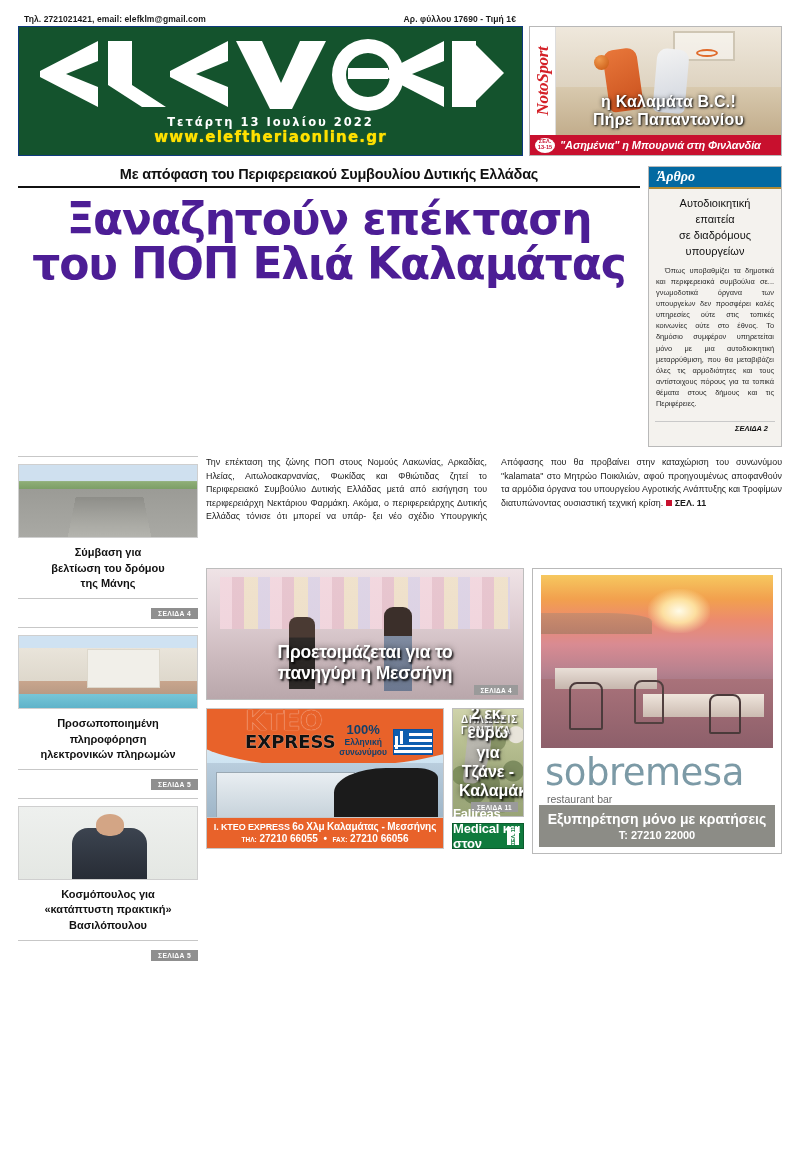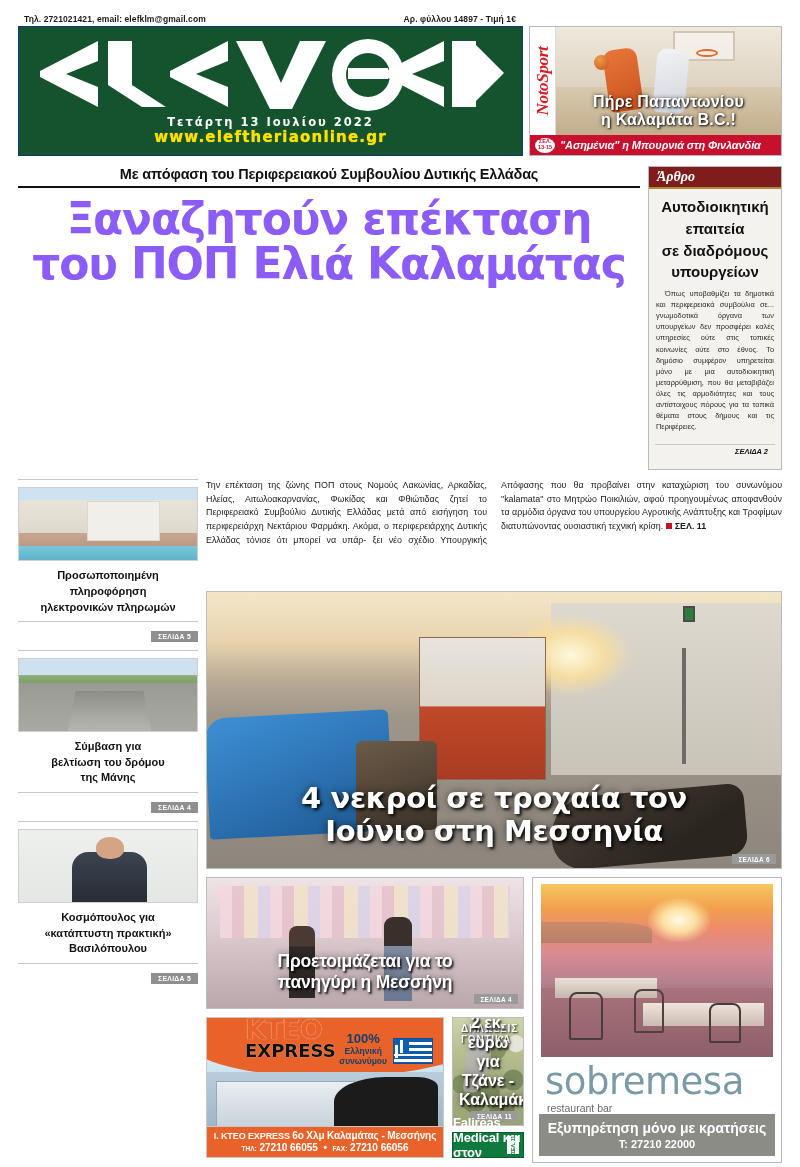--- a/index.html
+++ b/index.html
@@ -111,39 +111,39 @@
   }
 
   
   .kicker-wrap { display: flex; gap: 8px; margin-top: 10px; }
   .kicker-col { flex: 1 1 auto; }
   .kicker {
     font-size: 14.5px; font-weight: bold; color: #111; text-align: center;
     border-bottom: 2px solid #111; padding-bottom: 4px; letter-spacing: -.2px;
   }
   .headline {
-    text-align: center; font-weight: bold; color: #8b5cf6;
+    text-align: center; font-weight: bold; color: #4c1d95;
     font-size: 44px; line-height: 1.02; letter-spacing: -1.2px;
     margin-top: 9px;
     font-family: "DejaVu Sans", sans-serif;
   }
   .headline .l2 { display: block; }
 
   
   .arthro {
     flex: 0 0 134px; border: 1px solid #b9b9b9; background: #f4f2ee;
     display: flex; flex-direction: column;
   }
   .arthro-tab {
-    background: #7f1d1d; color: #fff; font-family: "Liberation Serif", serif;
+    background: #0369a1; color: #fff; font-family: "Liberation Serif", serif;
     font-style: italic; font-weight: bold; font-size: 14px;
     padding: 2px 8px; border-bottom: 2px solid #b08a34;
   }
   .arthro-title {
-    text-align: center; font-size: 15px; font-weight: bold; color: #111;
+    text-align: center; font-size: 11px; font-weight: normal; color: #111;
     line-height: 1.45; padding: 7px 6px 5px 6px;
   }
   .arthro-body {
     font-size: 7.4px; line-height: 1.5; text-align: justify; color: #2a2a2a;
     padding: 0 7px 4px 7px; text-indent: 9px;
   }
   .arthro-page {
     text-align: right; font-size: 7.5px; font-weight: bold; font-style: italic;
     padding: 2px 7px 5px 0; border-top: 1px solid #c9c9c9; margin: 8px 6px;
   }
@@ -412,21 +412,21 @@
   .sob-box .t1 { font-size: 14px; font-weight: bold; }
   .sob-box .t2 { font-size: 11px; font-weight: bold; }
 </style>
 </head>
 <body>
 
 <div class="page">
 
   <div class="topbar">
     <div>Τηλ. 2721021421, email: elefklm@gmail.com</div>
-    <div class="right">Αρ. φύλλου 14897 - Τιμή 1€</div>
+    <div class="right">Αρ. φύλλου 17690 - Τιμή 1€</div>
   </div>
 
   <div class="header">
 
     <div class="masthead">
       <div class="masthead-word">
         <svg class="ml" width="470" height="78" viewBox="0 0 470 78">
           <g fill="#ffffff">
             <path d="M62 6 L62 26 L30 39 L62 52 L62 72 L4 42 L4 36 Z"></path>
             <path d="M72 6 L96 6 L96 50 L130 72 L106 72 L72 50 Z"></path>
@@ -453,22 +453,22 @@
         </div>
         <div class="sports-photo">
           <div class="gym-wall"></div>
           <div class="gym-floor"></div>
           <div class="hoop-board"></div>
           <div class="hoop-ring"></div>
           <div class="player-a"></div>
           <div class="player-b"></div>
           <div class="ball"></div>
           <div class="sports-head">
+            <div>η Καλαμάτα B.C.!</div>
             <div>Πήρε Παπαντωνίου</div>
-            <div>η Καλαμάτα B.C.!</div>
           </div>
         </div>
       </div>
       <div class="sports-strip">
         <div class="sel-pill">
           <span>ΣΕΛ.</span>
           <span>13-15</span>
         </div>
         <div class="sports-strip-text">"Ασημένια" η Μπουρνιά στη Φινλανδία</div>
       </div>
@@ -495,40 +495,40 @@
       <div class="arthro-body">Όπως υποβαθμίζει τα δημοτικά και περιφερειακά συμβούλια σε... γνωμοδοτικά όργανα των υπουργείων δεν προσφέρει καλές υπηρεσίες ούτε στις τοπικές κοινωνίες ούτε στο έθνος. Το δημόσιο συμφέρον υπηρετείται μόνο με μια αυτοδιοικητική μεταρρύθμιση, που θα μεταβιβάζει όλες τις αρμοδιότητες και τους αντίστοιχους πόρους για τα τοπικά θέματα στους δήμους και τις Περιφέρειες.</div>
       <div class="arthro-page">ΣΕΛΙΔΑ 2</div>
     </div>
   </div>
 
   <div class="content">
 
     <div class="col-left">
 
       <div class="teaser">
+        <div class="teaser-photo ph-road"></div>
+        <div class="teaser-cap">
+          <div>Σύμβαση για</div>
+          <div>βελτίωση του δρόμου</div>
+          <div>της Μάνης</div>
+        </div>
+        <div class="page-tag-row">
+          <span class="page-tag">ΣΕΛΙΔΑ 4</span>
+        </div>
+      </div>
+
+      <div class="teaser">
         <div class="teaser-photo ph-bldg"></div>
         <div class="teaser-cap">
           <div>Προσωποποιημένη</div>
           <div>πληροφόρηση</div>
           <div>ηλεκτρονικών πληρωμών</div>
         </div>
         <div class="page-tag-row">
           <span class="page-tag">ΣΕΛΙΔΑ 5</span>
-        </div>
-      </div>
-
-      <div class="teaser">
-        <div class="teaser-photo ph-road"></div>
-        <div class="teaser-cap">
-          <div>Σύμβαση για</div>
-          <div>βελτίωση του δρόμου</div>
-          <div>της Μάνης</div>
-        </div>
-        <div class="page-tag-row">
-          <span class="page-tag">ΣΕΛΙΔΑ 4</span>
         </div>
       </div>
 
       <div class="teaser">
         <div class="teaser-photo ph-portrait"></div>
         <div class="teaser-cap">
           <div>Κοσμόπουλος για</div>
           <div>«κατάπτυστη πρακτική»</div>
           <div>Βασιλόπουλου</div>
         </div>
@@ -540,35 +540,20 @@
     </div>
 
     <div class="col-main">
 
       <div class="lead">
         <span>Την επέκταση της ζώνης ΠΟΠ στους Νομούς Λακωνίας, Αρκαδίας, Ηλείας, Αιτωλοακαρνανίας, Φωκίδας και Φθιώτιδας ζητεί το Περιφερειακό Συμβούλιο Δυτικής Ελλάδας μετά από εισήγηση του περιφερειάρχη Νεκτάριου Φαρμάκη. Ακόμα, ο περιφερειάρχης Δυτικής Ελλάδας τόνισε ότι μπορεί να υπάρ-</span>
         <span>ξει νέο σχέδιο Υπουργικής Απόφασης που θα προβαίνει στην καταχώριση του συνωνύμου "kalamata" στο Μητρώο Ποικιλιών, αφού προηγουμένως αποφανθούν τα αρμόδια όργανα του υπουργείου Αγροτικής Ανάπτυξης και Τροφίμων διατυπώνοντας ουσιαστική τεχνική κρίση.</span>
         <span class="sq"></span><span class="ref">ΣΕΛ. 11</span>
       </div>
 
-      <div class="mainphoto">
-        <div class="mp-wall"></div>
-        <div class="mp-sun"></div>
-        <div class="mp-truck"></div>
-        <div class="mp-car"></div>
-        <div class="mp-car-front"></div>
-        <div class="mp-bike"></div>
-        <div class="mp-pole"></div>
-        <div class="mp-signal"></div>
-        <div class="mainphoto-cap">
-          <div>4 νεκροί σε τροχαία τον</div>
-          <div>Ιούνιο στη Μεσσηνία</div>
-        </div>
-        <span class="photo-tag">ΣΕΛΙΔΑ 6</span>
-      </div>
 
       <div class="lower">
         <div class="lower-left">
 
           <div class="promo-messini">
             <div class="pm-stall"></div>
             <div class="pm-p1"></div>
             <div class="pm-p2"></div>
             <div class="promo-cap">
               <div>Προετοιμάζεται για το</div>

